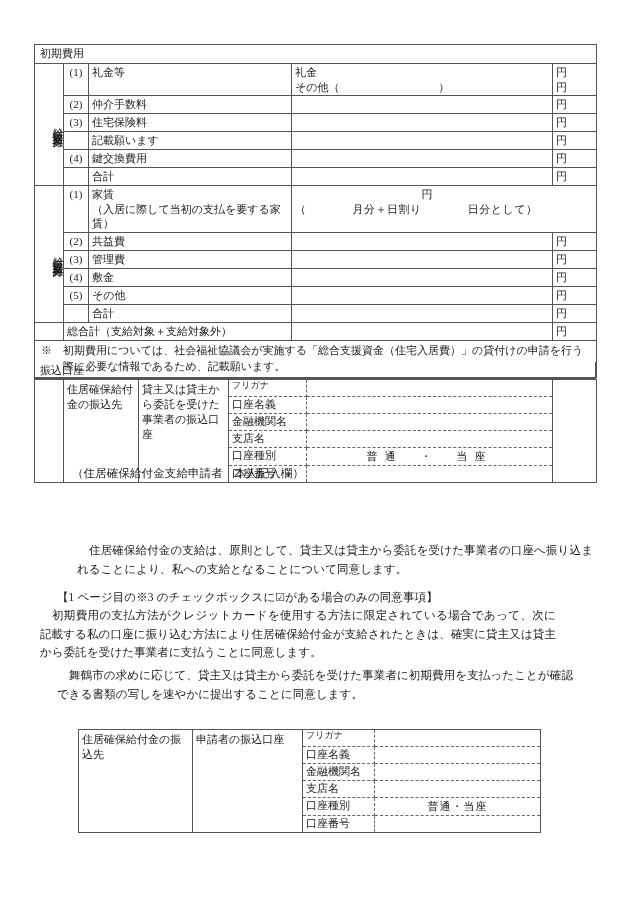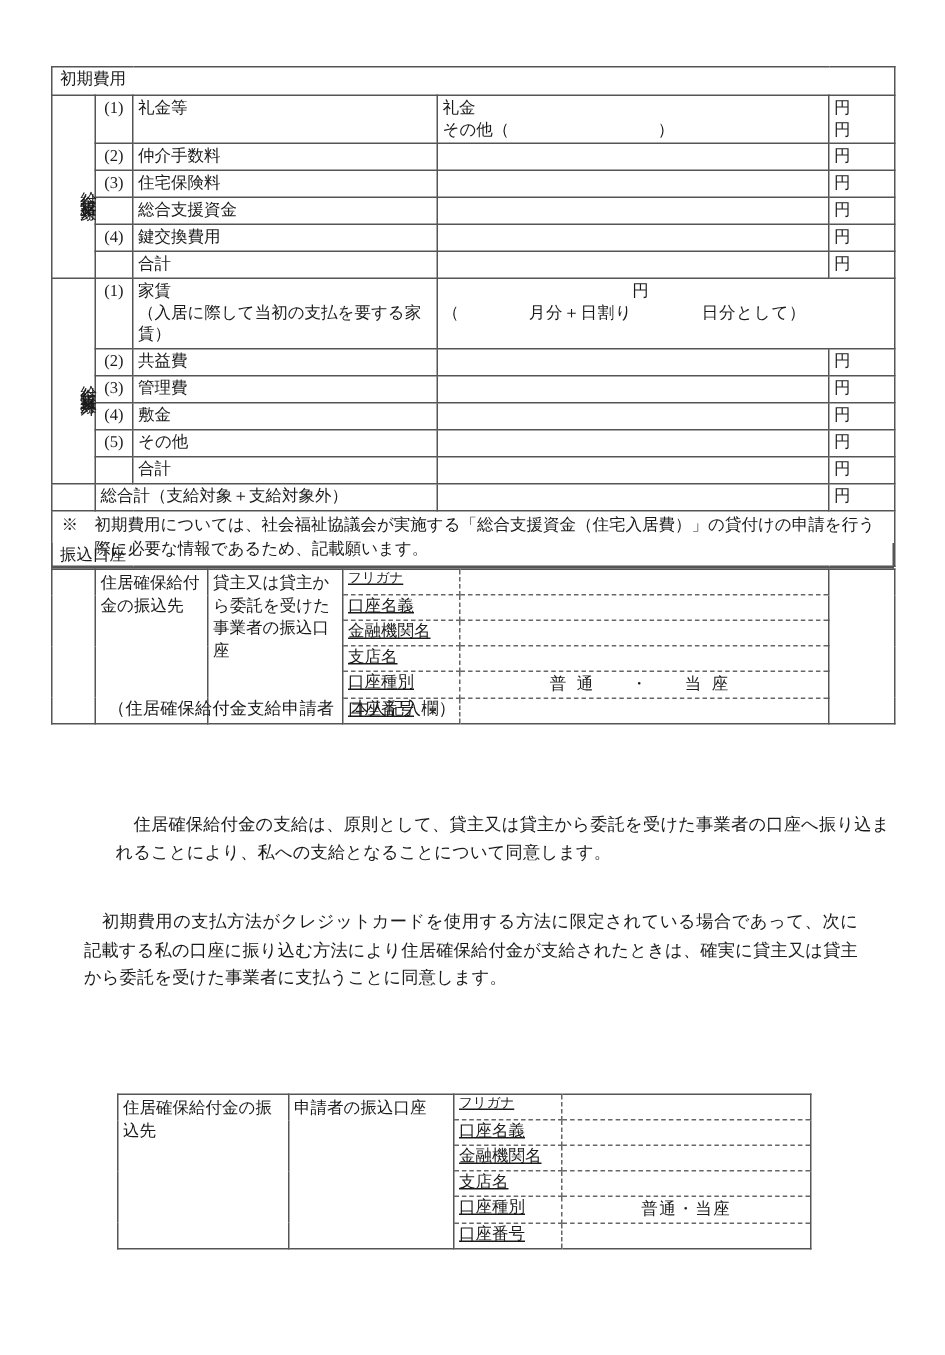--- a/index.html
+++ b/index.html
@@ -97,21 +97,20 @@
     width: 562px;
   }
   #account-table td { height: 14px; }
   .acct-name-cell { padding: 2px 3px; line-height: 1.35; }
   .acct-key {
     border-top: 1px dashed #666 !important;
     border-bottom: 1px dashed #666 !important;
     border-right: 1px dashed #666 !important;
     padding: 0 3px;
     height: 14px;
-    text-decoration: underline;
   }
   .acct-key.first { border-top: 1px solid #555 !important; }
   .acct-key.last  { border-bottom: 1px solid #555 !important; }
   .acct-val {
     border-top: 1px dashed #666 !important;
     border-bottom: 1px dashed #666 !important;
     border-left: 1px dashed #666 !important;
     border-right: 1px solid #555 !important;
     text-align: center;
   }
@@ -126,21 +125,21 @@
     font-size: 11.5px;
     line-height: 1.62;
     letter-spacing: .1px;
     text-align: justify;
   }
   #applicant-note { left: 72px; top: 464px; width: 500px; }
   #para1 { left: 57px; top: 479px; width: 516px; text-indent: 12px; }
   #para2 { left: 57px; top: 494px; width: 516px; text-indent: 12px; }
   #para3 { left: 57px; top: 541px; width: 516px; text-indent: 12px; margin-left: 20px; }
   #bracket-head { left: 57px; top: 588px; width: 516px; }
-  #para4 { left: 56px; top: 606px; width: 516px; text-indent: 12px; }
+  #para4 { left: 40px; top: 606px; width: 516px; text-indent: 12px; }
   #para5 { left: 57px; top: 666px; width: 516px; text-indent: 12px; }
   .chk { font-size: 11px; }
 
   
   #account-table-2 {
     position: absolute;
     left: 78px;
     top: 729px;
     width: 462px;
   }
@@ -185,21 +184,21 @@
         <td>円</td>
       </tr>
       <tr>
         <td class="num-col">(3)</td>
         <td>住宅保険料</td>
         <td></td>
         <td>円</td>
       </tr>
       <tr>
         <td class="num-col"></td>
-        <td>総合支援資金</td>
+        <td>記載願います</td>
         <td></td>
         <td>円</td>
       </tr>
       <tr>
         <td class="num-col">(4)</td>
         <td>鍵交換費用</td>
         <td></td>
         <td>円</td>
       </tr>
       <tr>
@@ -306,22 +305,26 @@
       <tr>
         <td class="acct-key last">口座番号</td>
         <td class="acct-val last"></td>
       </tr>
     </tbody>
   </table>
 
   <div class="para" id="applicant-note">（住居確保給付金支給申請者　本人記入欄）</div>
   <div class="para" id="para3">住居確保給付金の支給は、原則として、貸主又は貸主から委託を受けた事業者の口座へ振り込まれることにより、私への支給となることについて同意します。</div>
 
+  <div class="para" id="bracket-head">
+    <span>【1 ページ目の※3 のチェックボックスに</span><span class="chk">☑</span><span>がある場合のみの同意事項】</span>
+  </div>
 
   <div class="para" id="para4">初期費用の支払方法がクレジットカードを使用する方法に限定されている場合であって、次に記載する私の口座に振り込む方法により住居確保給付金が支給されたときは、確実に貸主又は貸主から委託を受けた事業者に支払うことに同意します。</div>
+  <div class="para" id="para5">舞鶴市の求めに応じて、貸主又は貸主から委託を受けた事業者に初期費用を支払ったことが確認できる書類の写しを速やかに提出することに同意します。</div>
 
   <table id="account-table-2">
     <colgroup>
       <col style="width:114px">
       <col style="width:110px">
       <col style="width:72px">
       <col style="width:166px">
     </colgroup>
     <tbody>
       <tr>

